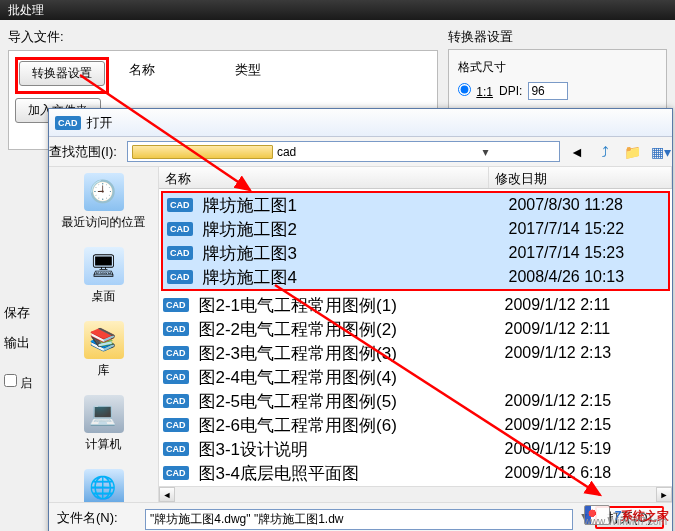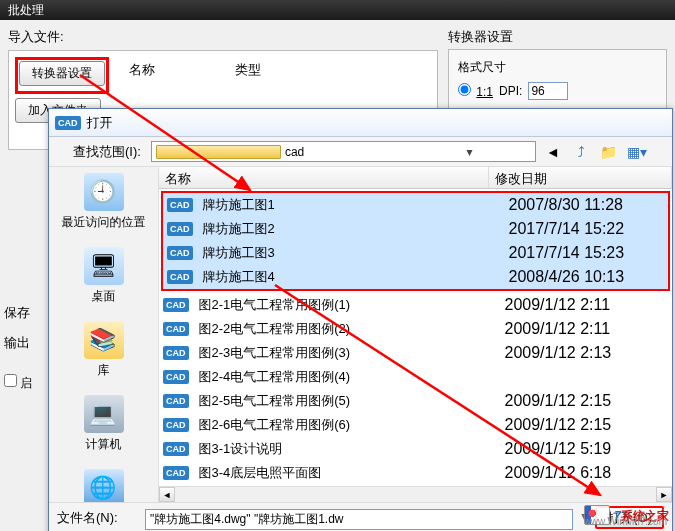--- a/index.html
+++ b/index.html
@@ -28,21 +28,21 @@
 
 .left-side { position: absolute; left: 0; top: 250px; width: 50px; margin-top: 48px; }
 .left-side div { font-size: 13px; padding: 6px 4px; }
 .chk { margin-top: 10px; }
 
 
 .open-dialog { position: absolute; left: 48px; top: 108px; width: 625px; height: 530px; background: #fff; border: 1px solid #5a7aa8; box-shadow: 0 0 6px rgba(0,0,0,0.3); }
 .dlg-titlebar { background: linear-gradient(#fdfdfd,#e8f0fb); height: 28px; display: flex; align-items: center; padding: 0 6px; border-bottom: 1px solid #c0c8d8; }
 .cad-badge { background: #2a7fc7; color: #fff; font-size: 9px; font-weight: bold; padding: 2px 3px; border-radius: 2px; margin-right: 6px; }
 .dlg-title { font-size: 13px; }
-.dlg-toolbar { height: 30px; display: flex; align-items: center; padding: 0 24px; gap: 6px; background: #f4f4f4; border-bottom: 1px solid #ddd; }
+.dlg-toolbar { height: 30px; display: flex; align-items: center; padding: 0 0; gap: 6px; background: #f4f4f4; border-bottom: 1px solid #ddd; }
 .range-lbl { font-size: 13px; margin-right: 4px; }
 .folder-combo { flex: 1; display: flex; align-items: center; border: 1px solid #7a9ac7; background: #fff; height: 21px; padding: 0 4px; }
 .folder-combo .folder-icon { width: 16px; height: 14px; background: linear-gradient(#ffe9a8,#f0c94a); border: 1px solid #c0a030; border-radius: 1px; margin-right: 4px; }
 .folder-combo span { flex: 1; }
 .combo-arrow { width: 16px; text-align: center; color: #444; cursor: pointer; }
 .tb-icon { width: 22px; height: 22px; display: flex; align-items: center; justify-content: center; border: 1px solid transparent; border-radius: 2px; cursor: pointer; font-size: 14px; }
 .dlg-content { display: flex; height: 335px; }
 
 .places-bar { width: 110px; background: #f2f2f2; border-right: 1px solid #ddd; overflow: hidden; }
 .place { text-align: center; padding: 6px 0 10px; cursor: pointer; }
@@ -56,21 +56,21 @@
 
 .file-area { flex: 1; display: flex; flex-direction: column; overflow: hidden; }
 .list-header { display: flex; background: linear-gradient(#fdfdfd,#ebebeb); border-bottom: 1px solid #ccc; height: 22px; }
 .lh-col { padding: 3px 6px; border-right: 1px solid #ddd; font-size: 13px; }
 .lh-name { width: 330px; }
 .lh-date { flex: 1; }
 .file-list { flex: 1; overflow-y: auto; overflow-x: auto; position: relative; }
 .file-row { display: flex; align-items: center; height: 24px; padding: 0 4px; cursor: pointer; }
 .file-row.selected { background: #cde6ff; }
 .file-icon { flex-shrink: 0; }
-.file-name { width: 310px; padding-left: 4px; font-size: 13px; white-space: nowrap; overflow: hidden; }
+.file-name { width: 310px; padding-left: 4px; font-size: 17px; white-space: nowrap; overflow: hidden; }
 .file-date { flex: 1; font-size: 16px; white-space: nowrap; }
 .sel-group { border: 2px solid #ff0000; margin: 2px; }
 
 .dlg-bottom { padding: 6px 8px; display: flex; align-items: flex-start; gap: 8px; border-top: 1px solid #ddd; background: #f4f4f4; height: 32px; }
 .fn-label { font-size: 13px; width: 80px; }
 .fn-input { flex: 1; border: 1px solid #7a9ac7; height: 21px; padding: 0 4px; background: #fff; font-size: 12px; }
 .open-btn-wrap { position: relative; }
 .open-btn { border: 2px solid #ff0000; padding: 2px 10px; background: linear-gradient(#fefefe,#e4e4e4); border-radius: 2px; cursor: pointer; font-size: 13px; }
 
 

